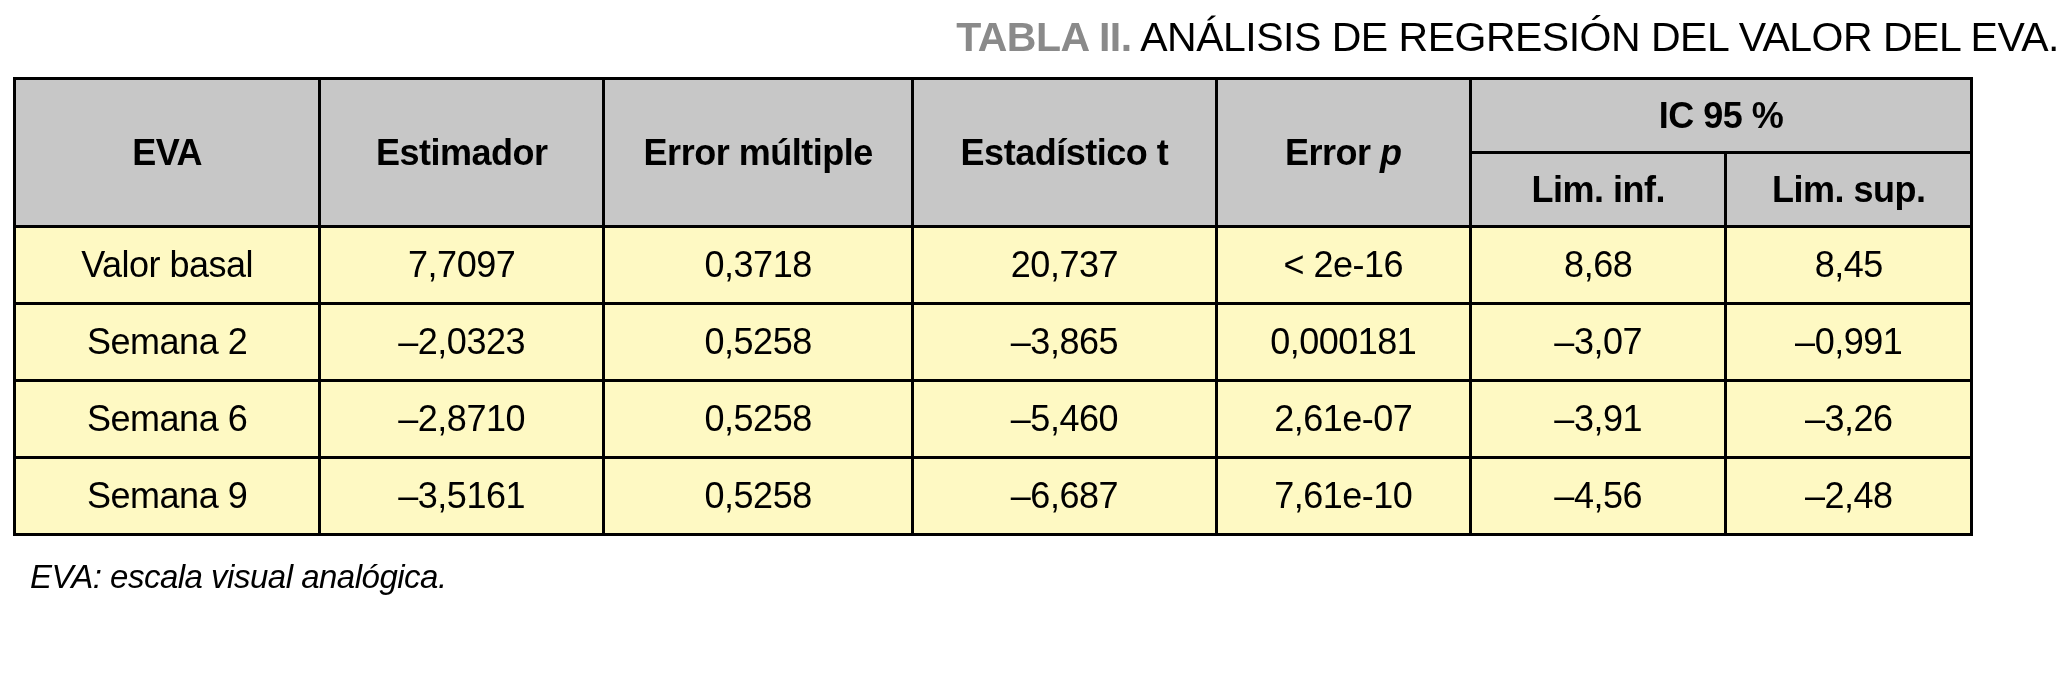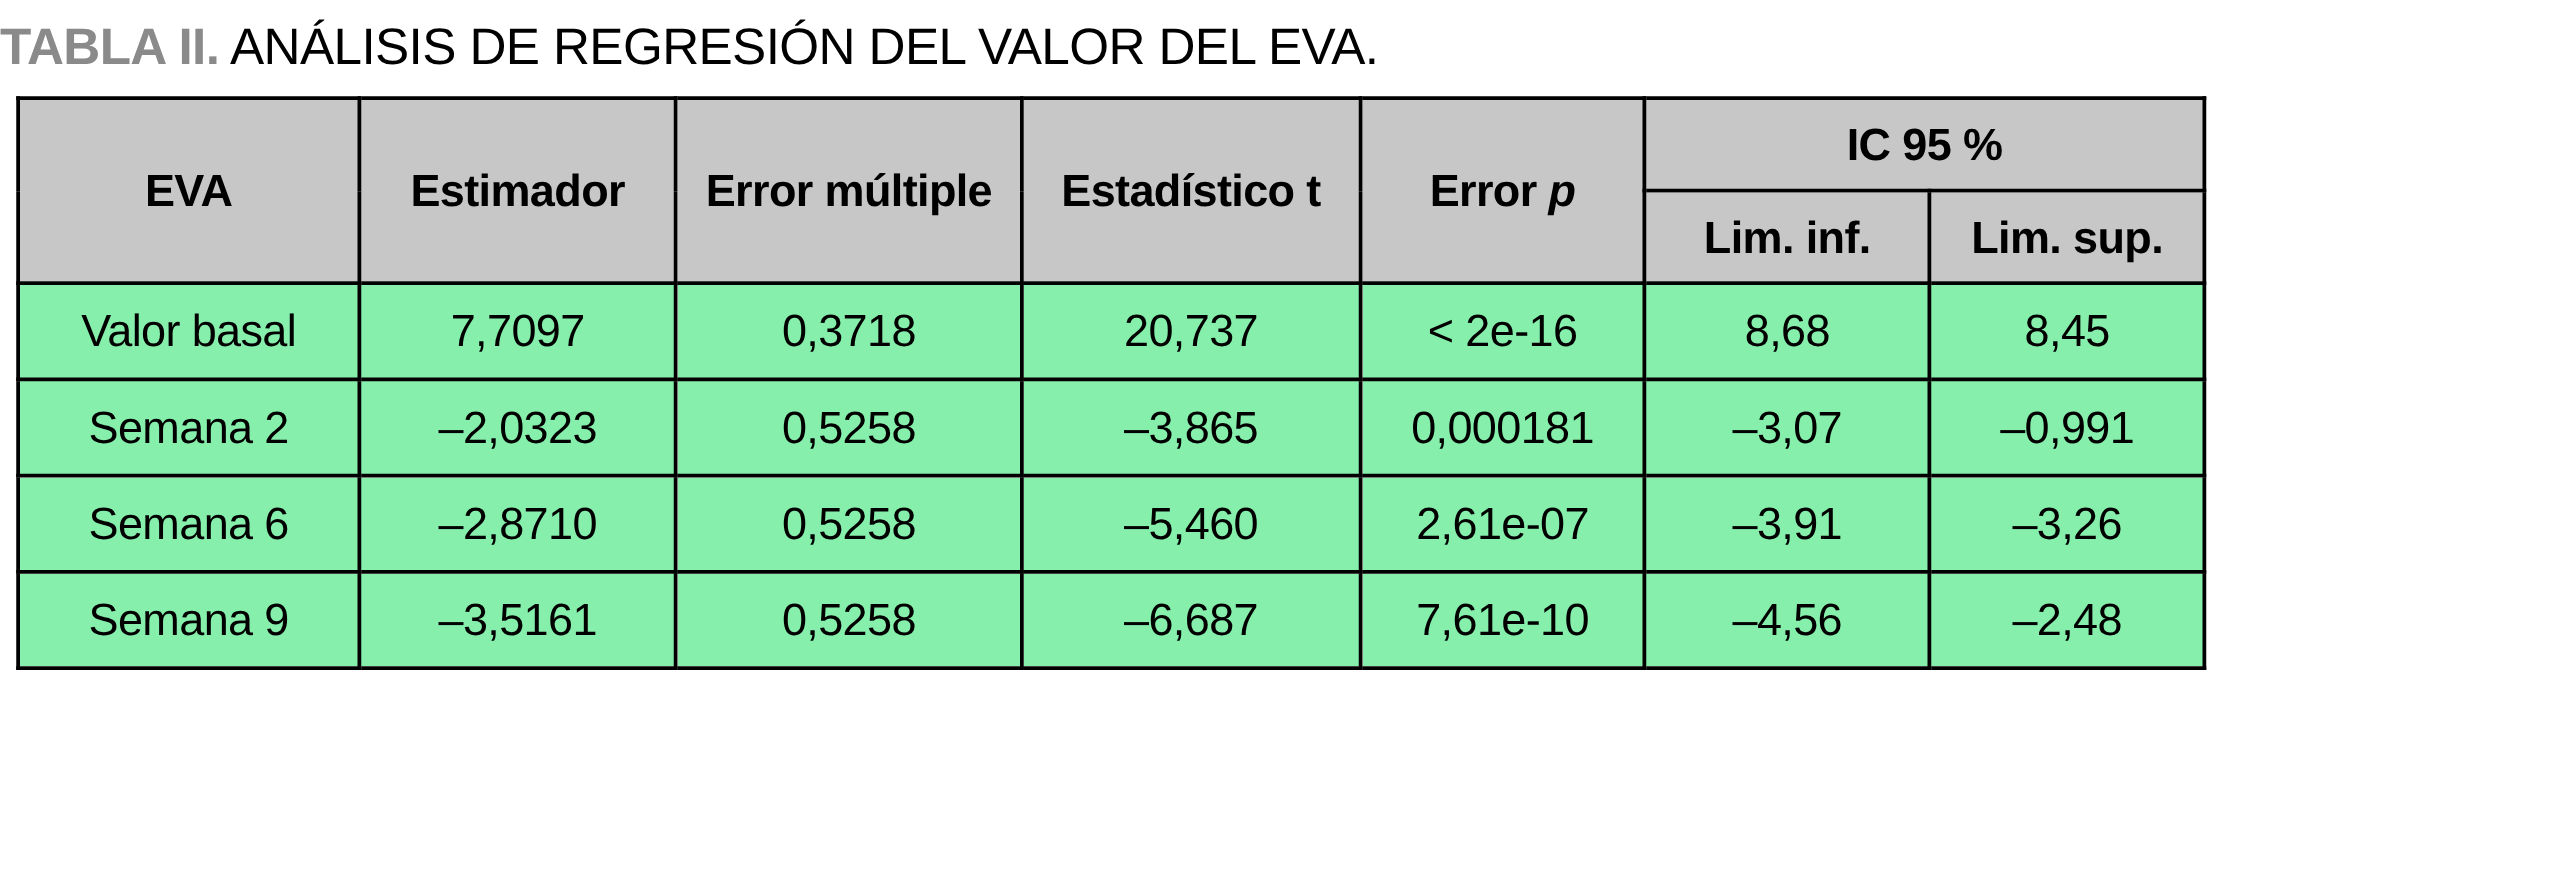--- a/index.html
+++ b/index.html
@@ -13,35 +13,35 @@
     width:2059px;height:696px;
     background:#ffffff;
     font-family:"Liberation Sans","DejaVu Sans",sans-serif;
     font-stretch:condensed;
     color:#000;
     position:relative;
   }
   .page{width:2059px;height:696px;position:relative;}
 
   .title{
-    text-align:left;
+    text-align:right;
     margin:0;
     padding-top:14px;
     padding-bottom:16px;
     font-size:41px;
     letter-spacing:-0.5px;
     white-space:nowrap;
   }
   .title .tbl-label{font-weight:bold;color:var(--title-gray);}
   .title .tbl-caption{font-weight:normal;color:#000;}
 
   table.regression{
     border-collapse:collapse;
     table-layout:fixed;
-    width:1752px;
+    width:1960px;
     margin-left:13px;
   }
   table.regression col.c1{width:15.6%;}
   table.regression col.c2{width:14.5%;}
   table.regression col.c3{width:15.8%;}
   table.regression col.c4{width:15.5%;}
   table.regression col.c5{width:13.0%;}
   table.regression col.c6{width:13.05%;}
   table.regression col.c7{width:12.55%;}
 
@@ -55,21 +55,21 @@
     padding:0 6px;
     overflow:hidden;
     white-space:nowrap;
   }
   table.regression th{
     background:var(--header-bg);
     font-weight:bold;
     height:74px;
   }
   table.regression td{
-    background:#86efac;
+    background:#fef9c3;
     font-weight:normal;
     height:77px;
   }
   .p-italic{font-style:italic;}
 
   .footnotes{
     margin:20px 0 0 30px;
     font-style:italic;
     font-size:33px;
     line-height:1.30;
@@ -144,15 +144,16 @@
         <td>0,5258</td>
         <td>–6,687</td>
         <td>7,61e-10</td>
         <td>–4,56</td>
         <td>–2,48</td>
       </tr>
     </tbody>
   </table>
 
   <div class="footnotes">
+    <p class="fn-line">EVA: escala visual analógica.</p>
   </div>
 
 </div>
 
 </body></html>

